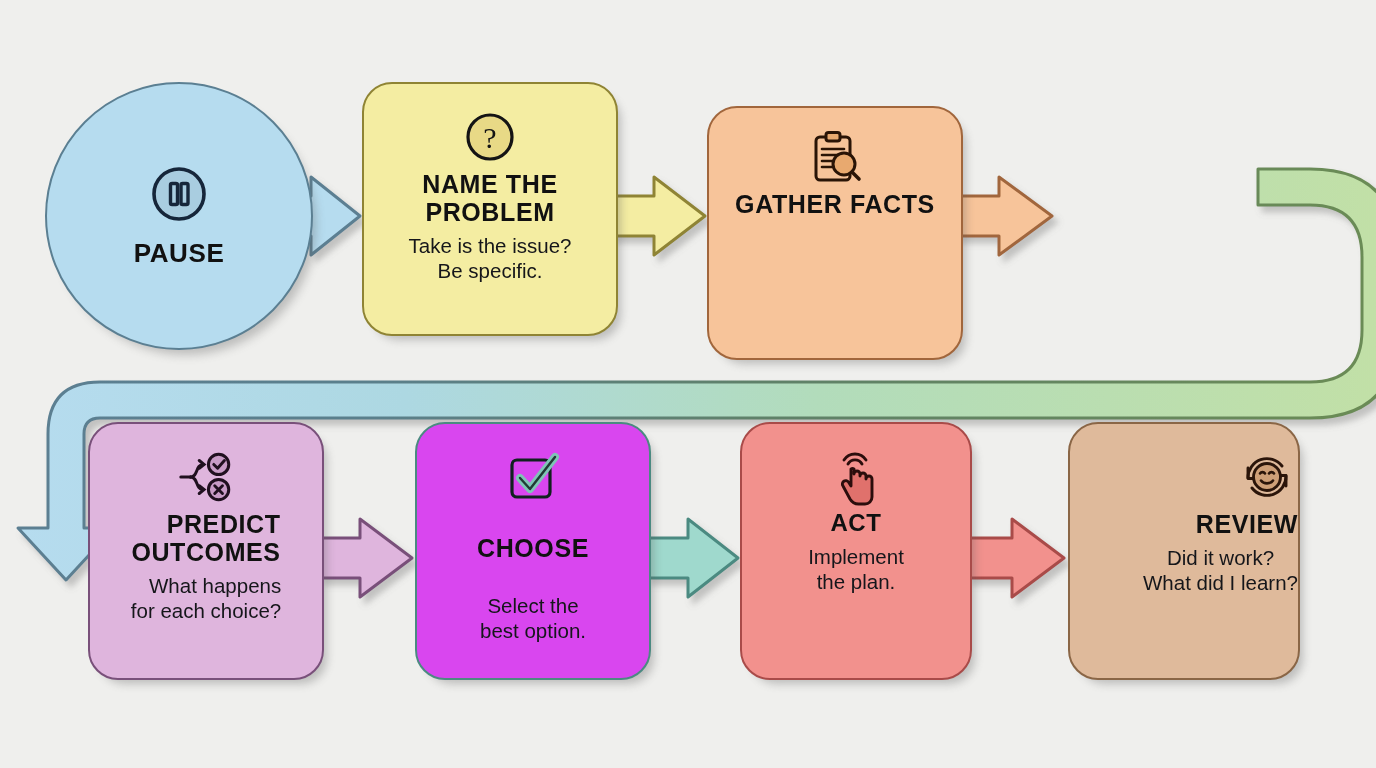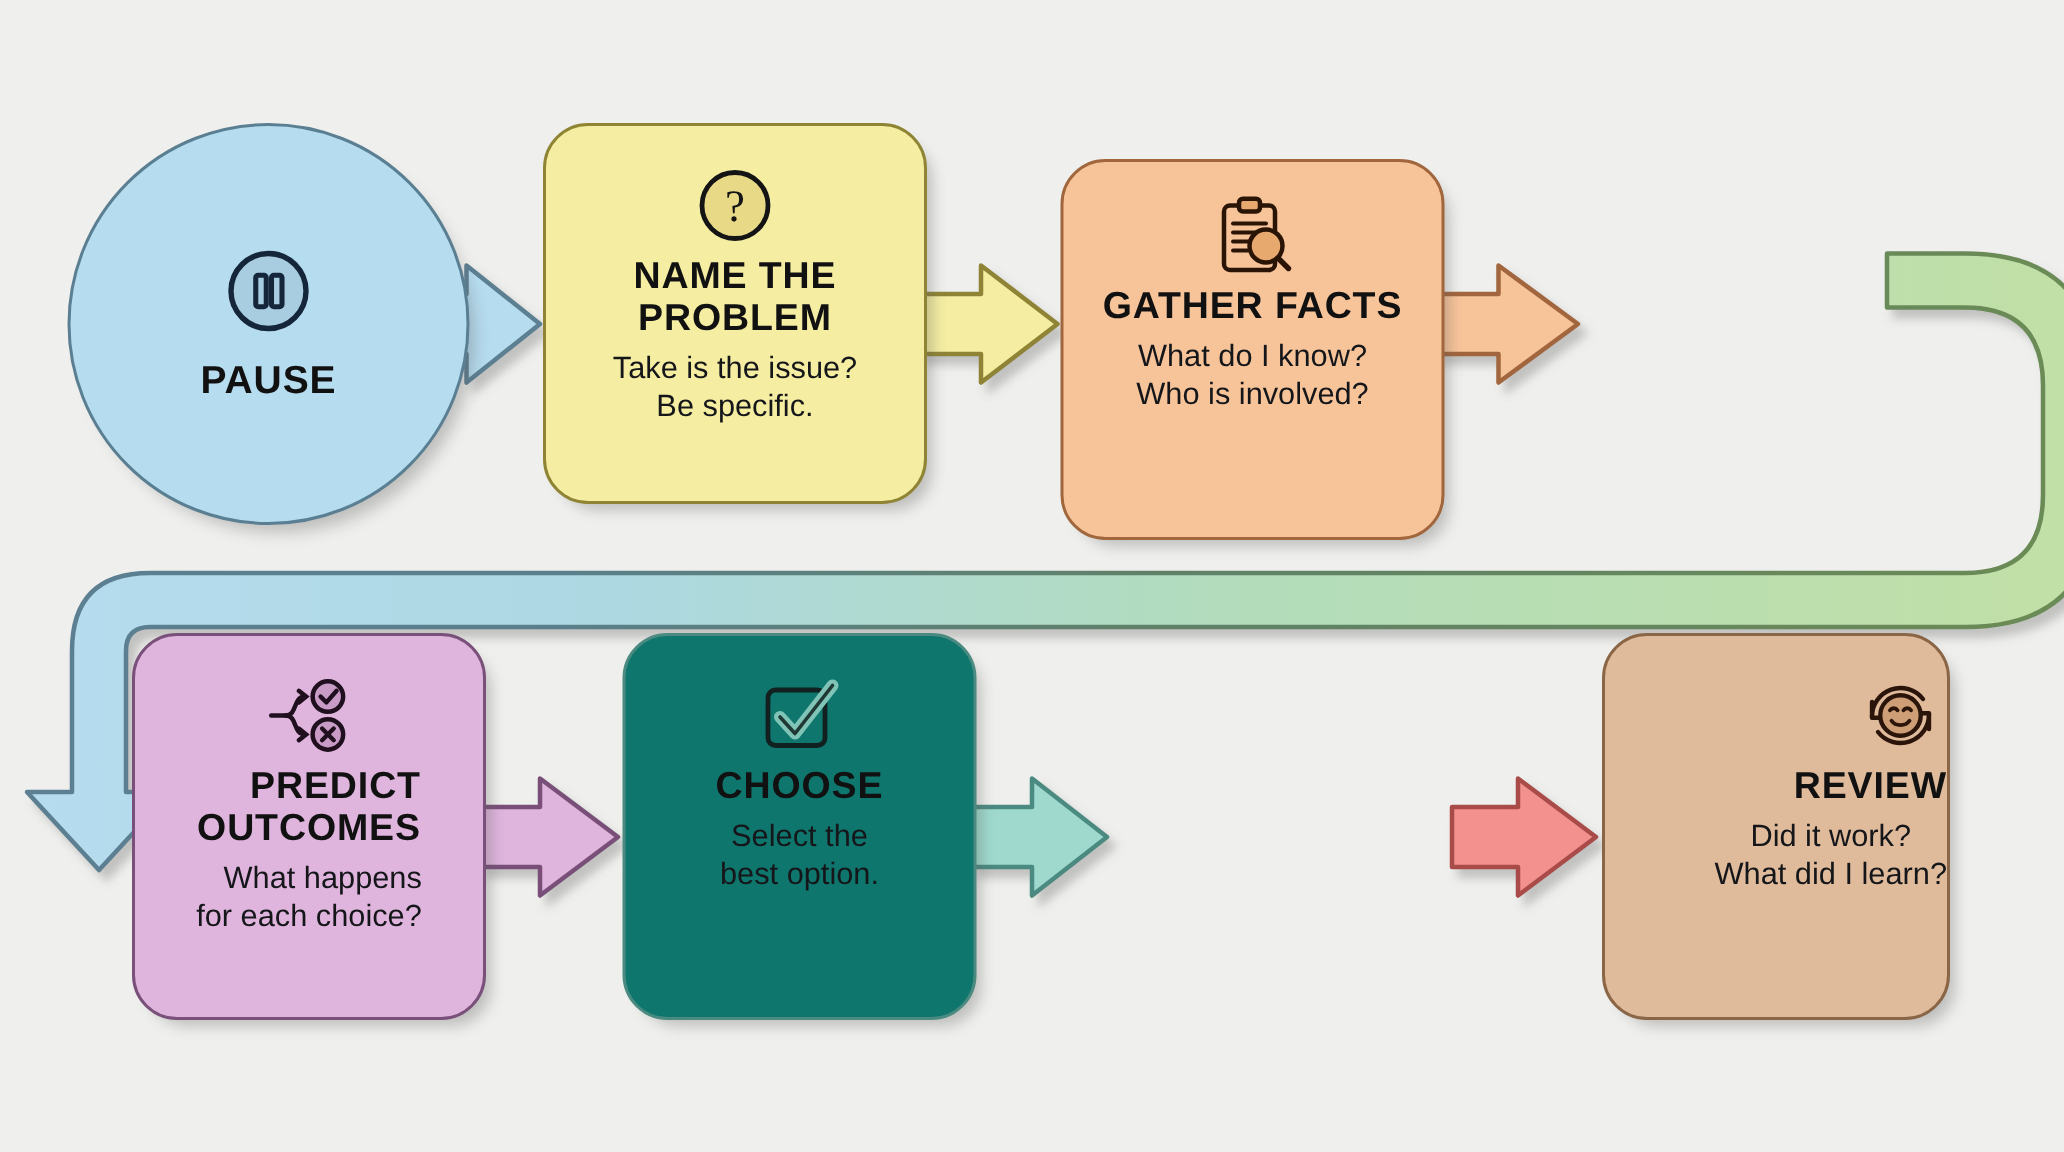--- a/index.html
+++ b/index.html
@@ -194,22 +194,20 @@
           <line x1="16" y1="21" x2="38" y2="21"></line>
           <line x1="16" y1="27" x2="33" y2="27"></line>
           <line x1="16" y1="33" x2="29" y2="33"></line>
           <line x1="16" y1="39" x2="26" y2="39"></line>
         </g>
         <circle cx="38" cy="36" r="11" fill="#e8a96f" stroke="#2a1406" stroke-width="3"></circle>
         <line x1="46" y1="44" x2="53" y2="51" stroke="#2a1406" stroke-width="3.6" stroke-linecap="round"></line>
       </svg>
     </div>
     <div class="title">GATHER FACTS</div>
-    <div class="desc">What do I know?
-Who is involved?</div>
   </div>
 
 
   <div class="node box" id="node-predict" style="background:#dfb5dd; border-color:#79507a;text-align:right;">
     <div class="icon-wrap">
       <svg width="64" height="56" viewBox="0 0 64 56">
         <g fill="none" stroke="#20101f" stroke-width="3.1" stroke-linecap="round">
           <path d="M 6,28 L 16,28"></path>
           <path d="M 16,28 C 24,28 21,15 29,15"></path>
           <path d="M 16,28 C 24,28 21,41 29,41"></path>
@@ -221,33 +219,62 @@
         <circle cx="45" cy="41" r="10.5" fill="#c89cc6" stroke="#20101f" stroke-width="3.1"></circle>
         <path d="M 41,37 L 49,45 M 49,37 L 41,45" fill="none" stroke="#20101f" stroke-width="3" stroke-linecap="round"></path>
       </svg>
     </div>
     <div class="title">PREDICT
 OUTCOMES</div>
     <div class="desc">What happens
 for each choice?</div>
   </div>
 
-  <div class="node box" id="node-choose" style="background:#0f766e; border-color:#4b8a81;">
+  <div class="node box" id="node-choose" style="background:#d946ef; border-color:#4b8a81;gap:24px;">
     <div class="icon-wrap">
       <svg width="56" height="56" viewBox="0 0 56 56">
         <rect x="7" y="11" width="38" height="37" rx="5" fill="none" stroke="#10211f" stroke-width="3.2"></rect>
         <path d="M 15,29 L 25,40 L 50,8" fill="none" stroke="#7fc4b6" stroke-width="8" stroke-linecap="round" stroke-linejoin="round"></path>
         <path d="M 15,29 L 25,40 L 50,8" fill="none" stroke="#10211f" stroke-width="2.4" stroke-linecap="round" stroke-linejoin="round" opacity="0.85"></path>
       </svg>
     </div>
     <div class="title">CHOOSE</div>
     <div class="desc">Select the
 best option.</div>
   </div>
 
+  <div class="node box" id="node-act" style="background:#f2918d; border-color:#a94b49;">
+    <div class="icon-wrap">
+      <svg width="56" height="58" viewBox="0 0 56 58">
+        <g fill="none" stroke="#2b0d0c" stroke-width="2.9" stroke-linecap="round">
+          <path d="M 20,16 A 8,8 0 0 1 34,16"></path>
+          <path d="M 16,12 A 13,13 0 0 1 38,12"></path>
+        </g>
+        <path d="M 23,21
+                 L 23,38
+                 L 20.5,34
+                 A 3.4,3.4 0 0 0 15,38
+                 L 22,51
+                 A 10,10 0 0 0 31,56
+                 L 37,56
+                 A 7,7 0 0 0 44,49
+                 L 44,31
+                 A 3,3 0 0 0 38,31
+                 L 38,28
+                 A 3,3 0 0 0 32,28
+                 L 32,26
+                 A 3,3 0 0 0 26,26
+                 L 26,21
+                 A 3,3 0 0 0 23,21 Z" fill="#e0716c" stroke="#2b0d0c" stroke-width="2.9" stroke-linejoin="round"></path>
+      </svg>
+    </div>
+    <div class="title">ACT</div>
+    <div class="desc">Implement
+the plan.</div>
+  </div>
 
   <div class="node box" id="node-review" style="background:#dfba9b; border-color:#8a6646;">
     <div class="icon-wrap">
       <svg width="60" height="58" viewBox="0 0 60 58">
         <g fill="none" stroke="#2b150a" stroke-width="2.9" stroke-linecap="round">
           <path d="M 11,30 A 19,19 0 0 1 45,18"></path>
           <path d="M 11,20 L 11,30.5 L 20,30.5" stroke-linejoin="round" fill="none"></path>
           <path d="M 49,28 A 19,19 0 0 1 15,40"></path>
           <path d="M 49,38 L 49,27.5 L 40,27.5" stroke-linejoin="round" fill="none"></path>
         </g>

